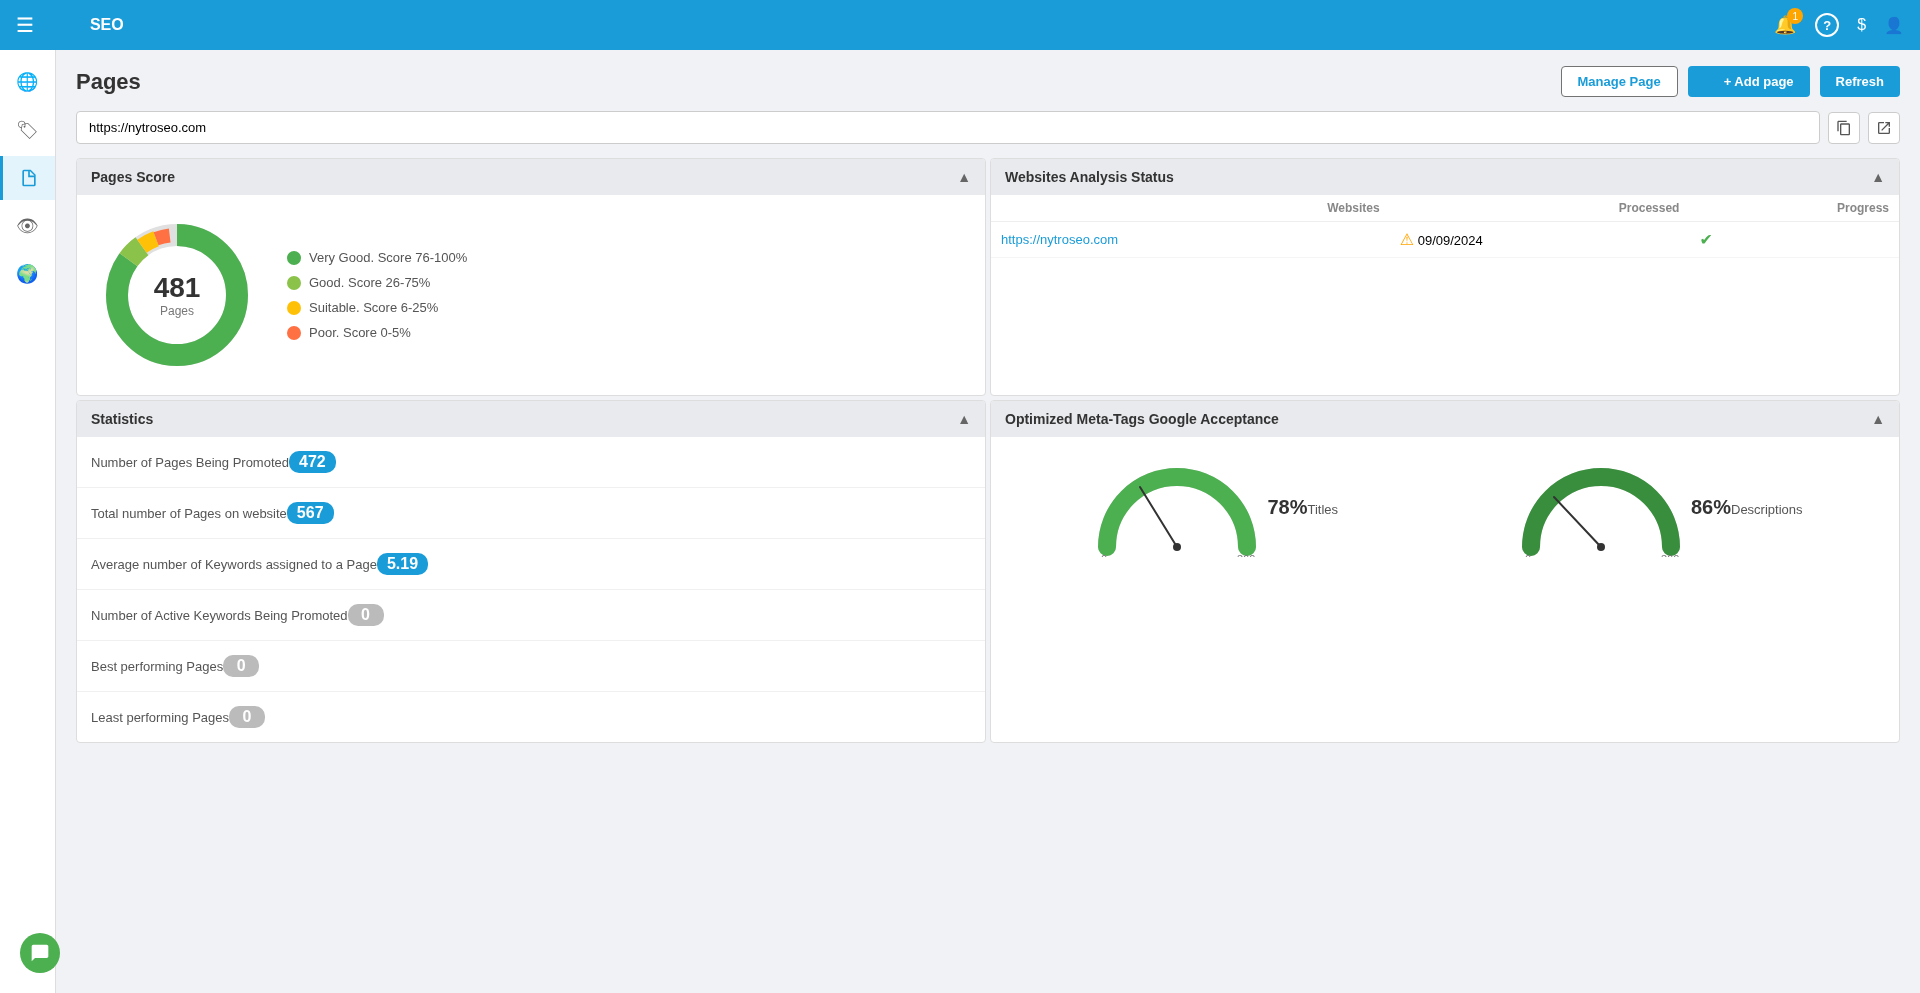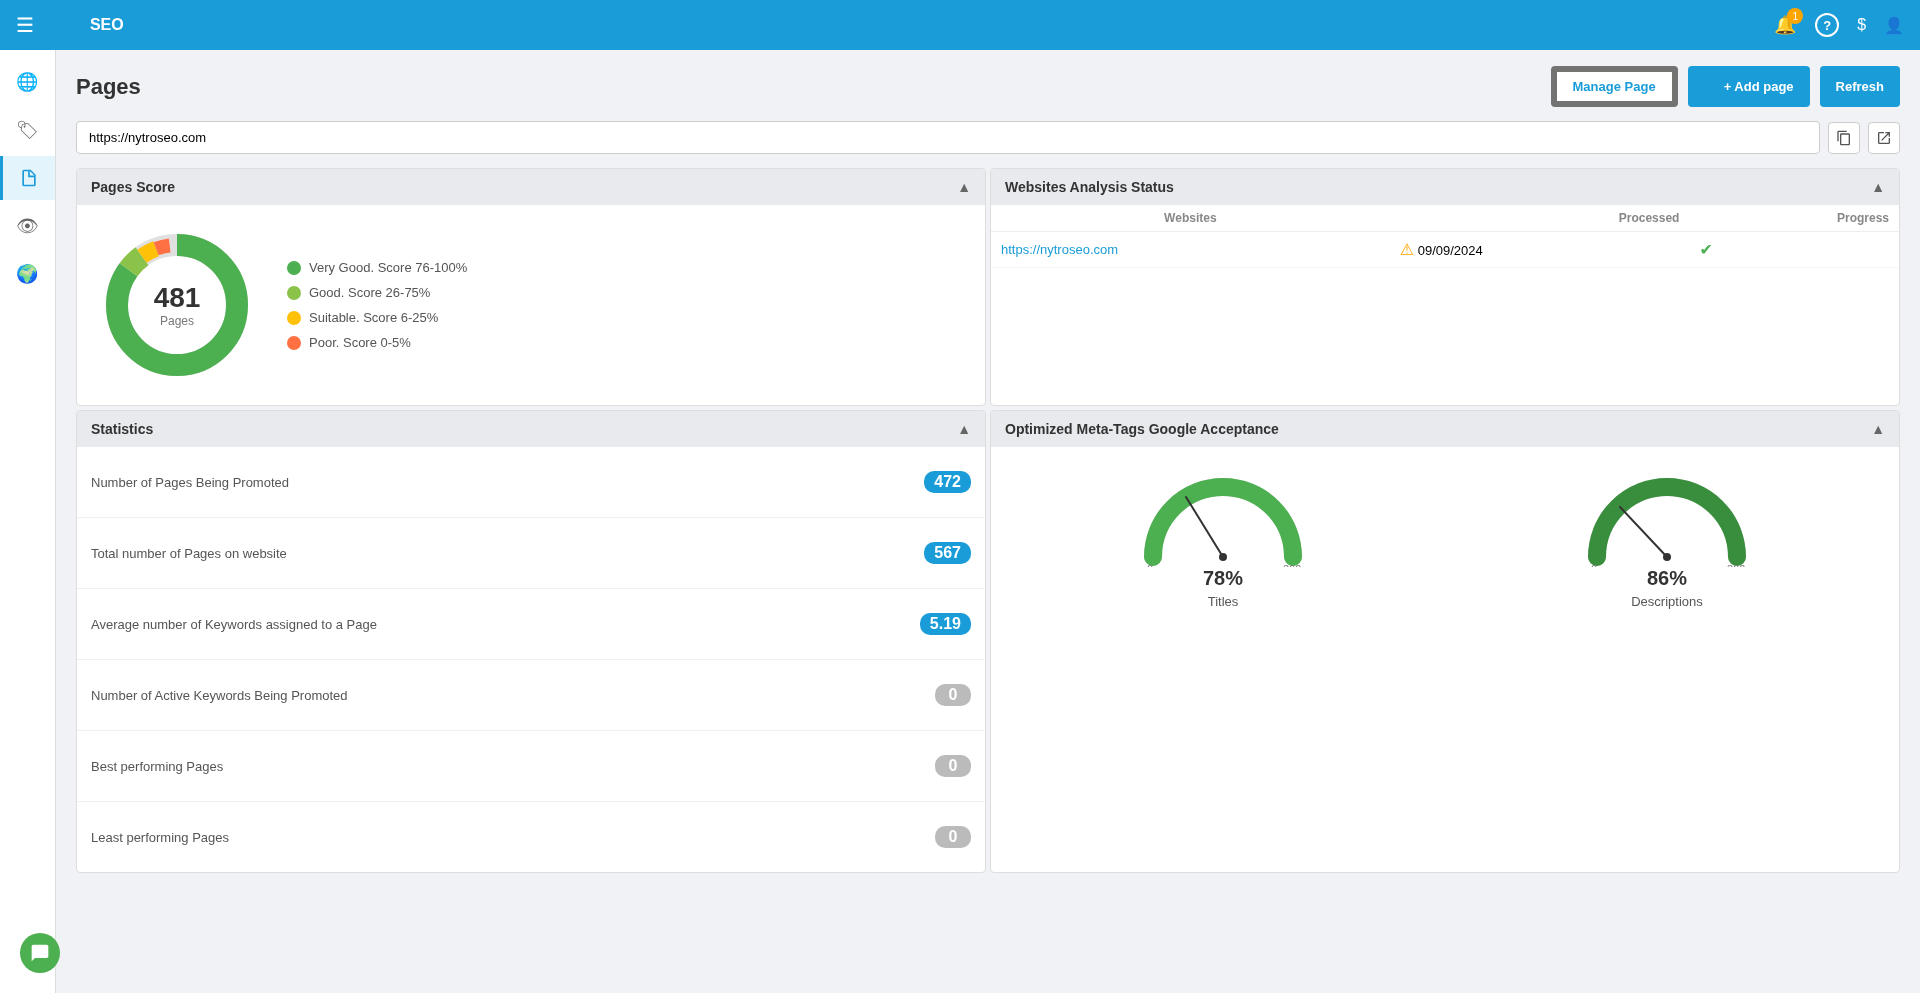--- a/index.html
+++ b/index.html
@@ -76,21 +76,21 @@
     .btn {
       padding: 7px 16px;
       border: none;
       border-radius: 4px;
       cursor: pointer;
       font-size: 13px;
       font-weight: bold;
     }
     .btn-outline {
       background: white;
-      border: 6px solid #737373;
+      border: 1px solid #737373;
       color: #1a9cd8;
     }
     .btn-primary {
       background: #1a9cd8;
       color: white;
       padding-left: 36px;
     }
     .btn-refresh {
       background: #1a9cd8;
       color: white;
@@ -167,22 +167,21 @@
     .donut-center .count { font-size: 28px; font-weight: bold; color: #333; }
     .donut-center .label { font-size: 12px; color: #777; }
     .legend { display: flex; flex-direction: column; gap: 10px; }
     .legend-item { display: flex; align-items: center; gap: 8px; font-size: 13px; color: #555; }
     .legend-dot { width: 14px; height: 14px; border-radius: 50%; flex-shrink: 0; }
 
     
     .stat-row {
       display: flex;
       align-items: center;
-      justify-content: space-between;
-      padding: 24px 14px;
+      padding: 14px 14px;
       border-bottom: 1px solid #f0f0f0;
       font-size: 13px;
       color: #555;
     }
     .stat-row:last-child { border-bottom: none; }
     .badge {
       padding: 2px 10px;
       border-radius: 10px;
       font-size: 16px;
       font-weight: bold;
@@ -195,35 +194,35 @@
 
     
     .websites-table { width: 100%; border-collapse: collapse; }
     .websites-table th {
       text-align: right;
       font-size: 12px;
       color: #888;
       padding: 6px 10px;
       border-bottom: 1px solid #eee;
     }
-    .websites-table th:first-child { text-align: center; margin-left: 8px; }
+    .websites-table th:first-child { text-align: right; margin-left: 8px; }
     .websites-table td {
       padding: 8px 10px;
       font-size: 13px;
       border-bottom: 1px solid #f5f5f5;
       text-align: left;
     }
     .websites-table td:first-child { text-align: left; }
     .websites-table a { color: #1a9cd8; text-decoration: none; }
     .warning-icon { color: orange; font-size: 16px; }
     .check-icon { color: #4CAF50; font-size: 16px; }
 
     
     .gauges-container { display: flex; justify-content: space-around; padding: 20px 10px; }
-    .gauge-item { display: flex; flex-direction: column; align-items: center; }
+    .gauge-item { display: flex; align-items: center; }
     .gauge-label { font-size: 13px; color: #555; margin-top: 4px; }
     .gauge-percent { font-size: 20px; font-weight: bold; color: #333; }
 
     
     .chat-bubble {
       position: fixed;
       bottom: 20px;
       left: 20px;
       width: 40px; height: 40px;
       background: #4CAF50;

